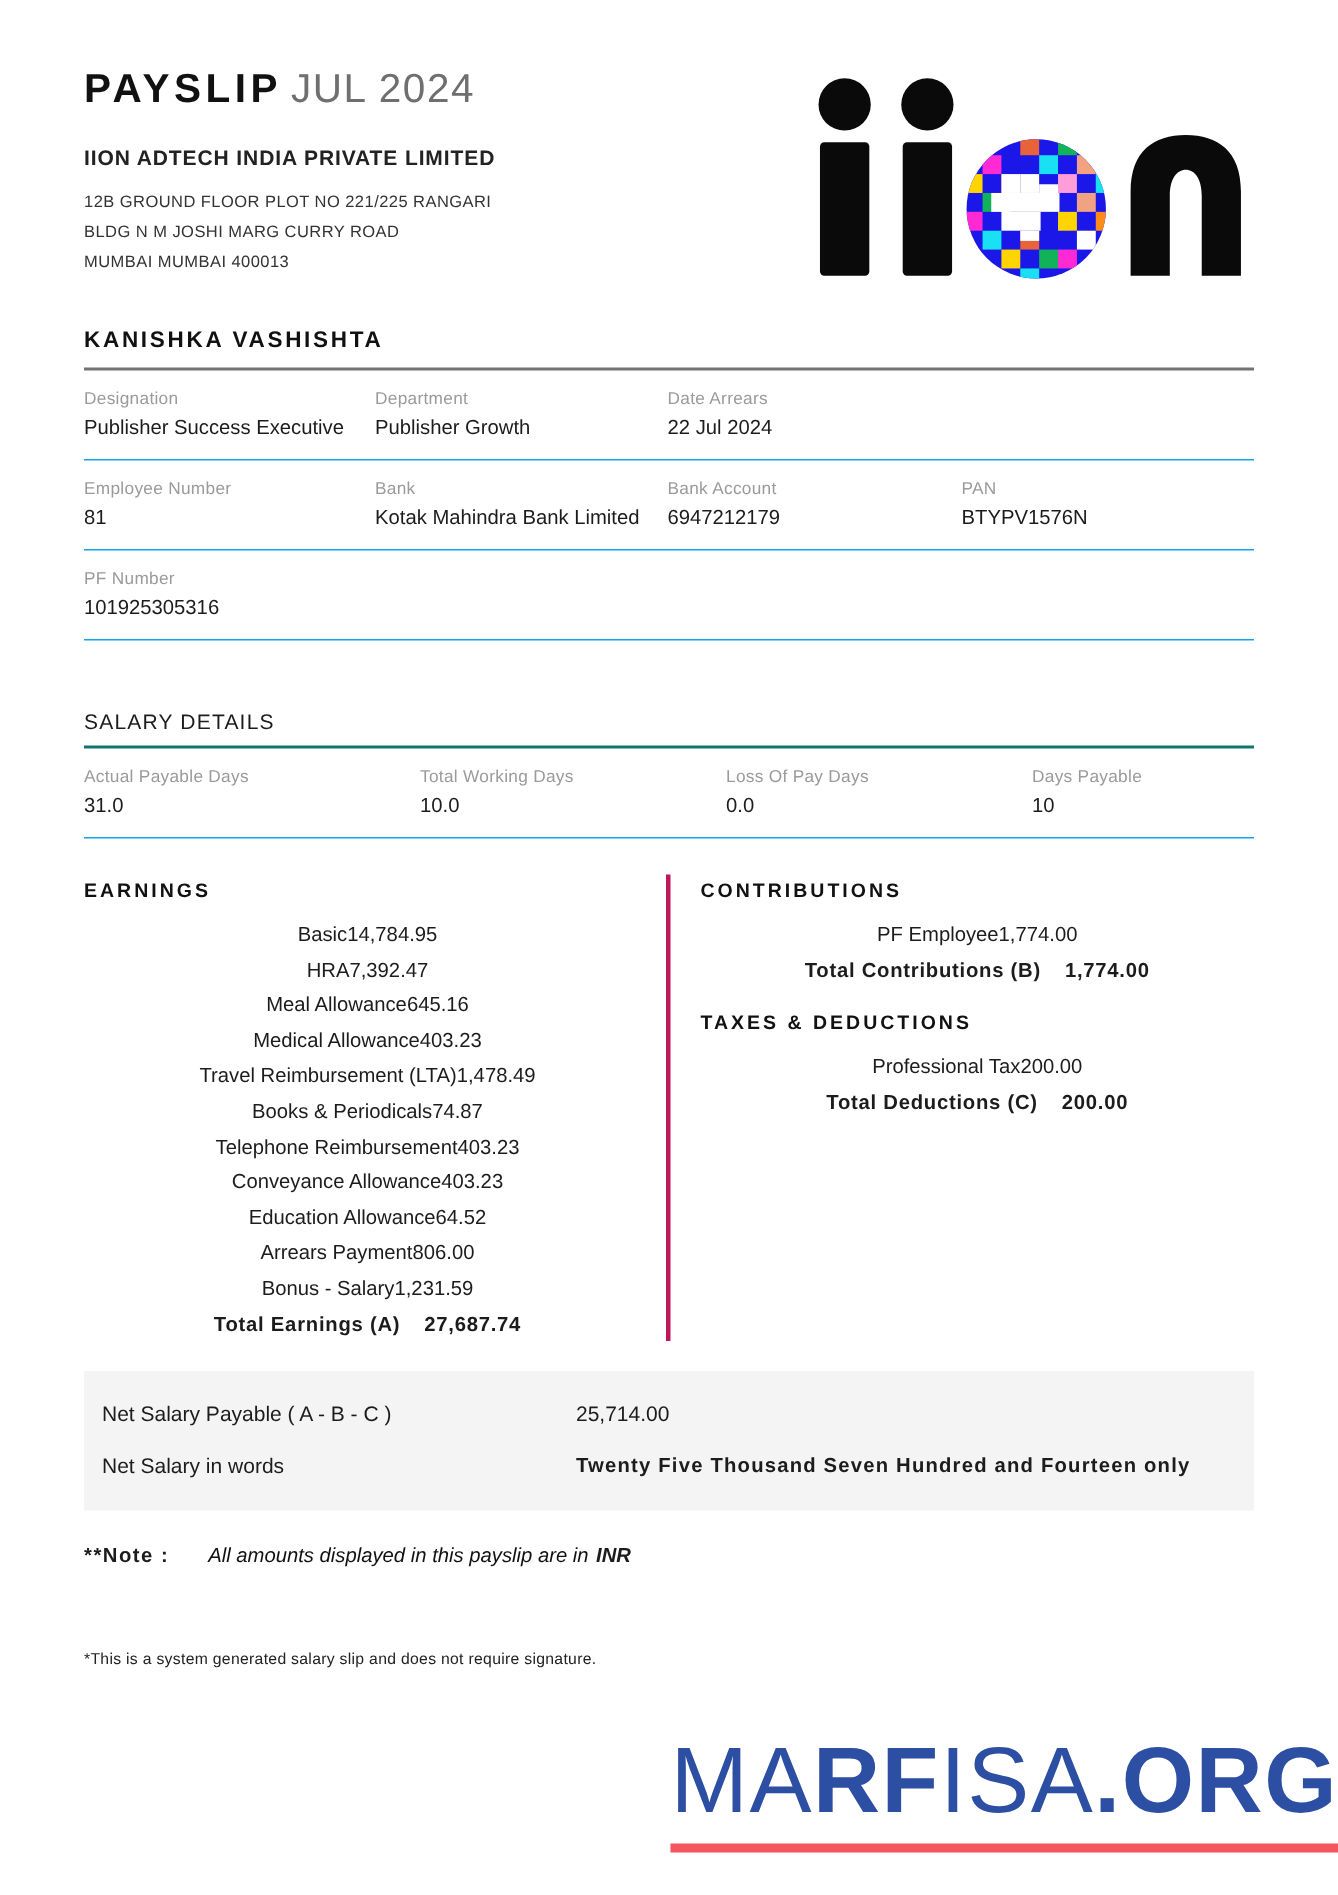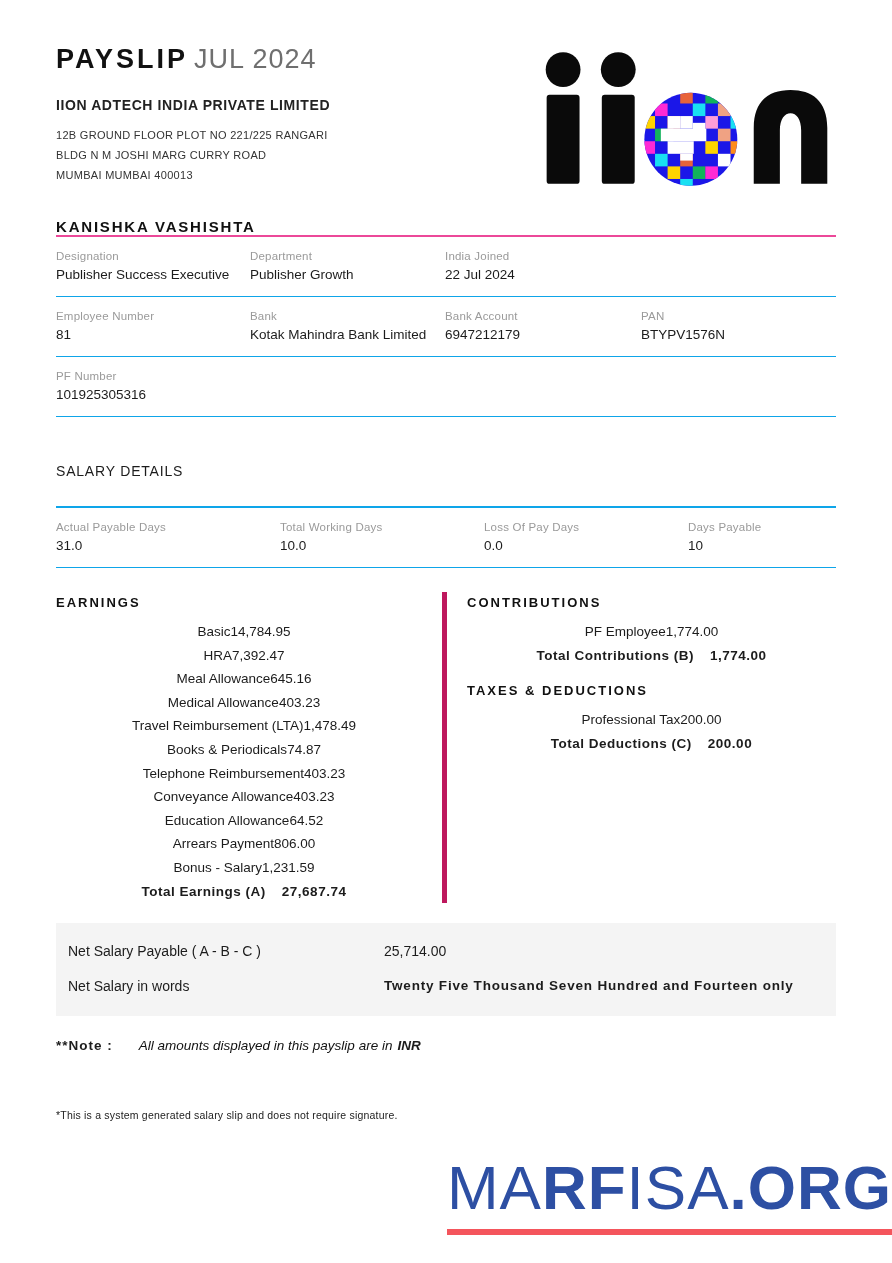--- a/index.html
+++ b/index.html
@@ -11,34 +11,34 @@
   
   .header { display:flex; justify-content:space-between; align-items:flex-start; padding-top:44px; }
   .title-line { font-size:27px; font-weight:700; letter-spacing:3px; color:#111; }
   .title-line .period { color:#6f6f6f; font-weight:400; letter-spacing:1px; margin-left:6px; }
   .company-name { margin-top:22px; font-size:14px; font-weight:600; letter-spacing:0.6px; color:#222; }
   .company-address { margin-top:12px; font-size:11px; color:#333; line-height:20px; letter-spacing:0.3px; }
   .logo { width:300px; height:136px; flex:0 0 auto; margin-top:6px; }
 
   
   .employee { margin-top:32px; }
-  .employee-name { font-size:15px; font-weight:700; letter-spacing:1.8px; color:#111; border-bottom:2px solid #ec4899; }
+  .employee-name { font-size:15px; font-weight:700; letter-spacing:1.8px; color:#111; padding-bottom:10px; border-bottom:2px solid #737373; }
   .grid4 { display:grid; padding:13px 0 14px 0; border-bottom:1px solid #0ea5e9; }
   .grid4.emp { grid-template-columns:194px 195px 196px 1fr; }
   .grid4.sal { grid-template-columns:224px 204px 204px 1fr; }
   .cell .lbl { font-size:11.5px; color:#9a9a9a; letter-spacing:0.2px; }
   .cell .val { margin-top:5px; font-size:13.5px; color:#1c1c1c; }
 
   
   .salary-details { margin-top:46px; }
-  .section-title { font-size:14px; font-weight:400; letter-spacing:0.8px; color:#1c1c1c; padding-bottom:27px; border-bottom:2px solid #0ea5e9; }
+  .section-title { font-size:14px; font-weight:400; letter-spacing:0.8px; color:#1c1c1c; padding-bottom:8px; border-bottom:2px solid #0f766e; }
 
   
   .columns { display:flex; margin-top:24px; }
-  .col-left { width:391px; border-right:5px solid #be185d; padding-right:10px; min-height:310px; }
+  .col-left { width:391px; border-right:3px solid #be185d; padding-right:10px; min-height:310px; }
   .col-right { flex:1; padding-left:20px; }
   .col-heading { font-size:13px; font-weight:700; letter-spacing:2px; color:#111; margin-bottom:6px; line-height:22px; }
   .row { display:flex; justify-content:center; font-size:13.5px; line-height:23.6px; }
   .row .amt { text-align:right; }
   .row.total { font-weight:700; letter-spacing:0.5px;gap:16px; }
   .subsection { margin-top:13px; }
 
   
   .net-box { margin-top:20px; background:#f4f4f4; padding:20px 12px 22px 12px; }
   .net-row { display:flex; font-size:14px; }
@@ -135,21 +135,21 @@
       <div class="grid4 emp">
         <div class="cell">
           <div class="lbl">Designation</div>
           <div class="val">Publisher Success Executive</div>
         </div>
         <div class="cell">
           <div class="lbl">Department</div>
           <div class="val">Publisher Growth</div>
         </div>
         <div class="cell">
-          <div class="lbl">India Joined</div>
+          <div class="lbl">Date Arrears</div>
           <div class="val">22 Jul 2024</div>
         </div>
       </div>
 
       <div class="grid4 emp">
         <div class="cell">
           <div class="lbl">Employee Number</div>
           <div class="val">81</div>
         </div>
         <div class="cell">

